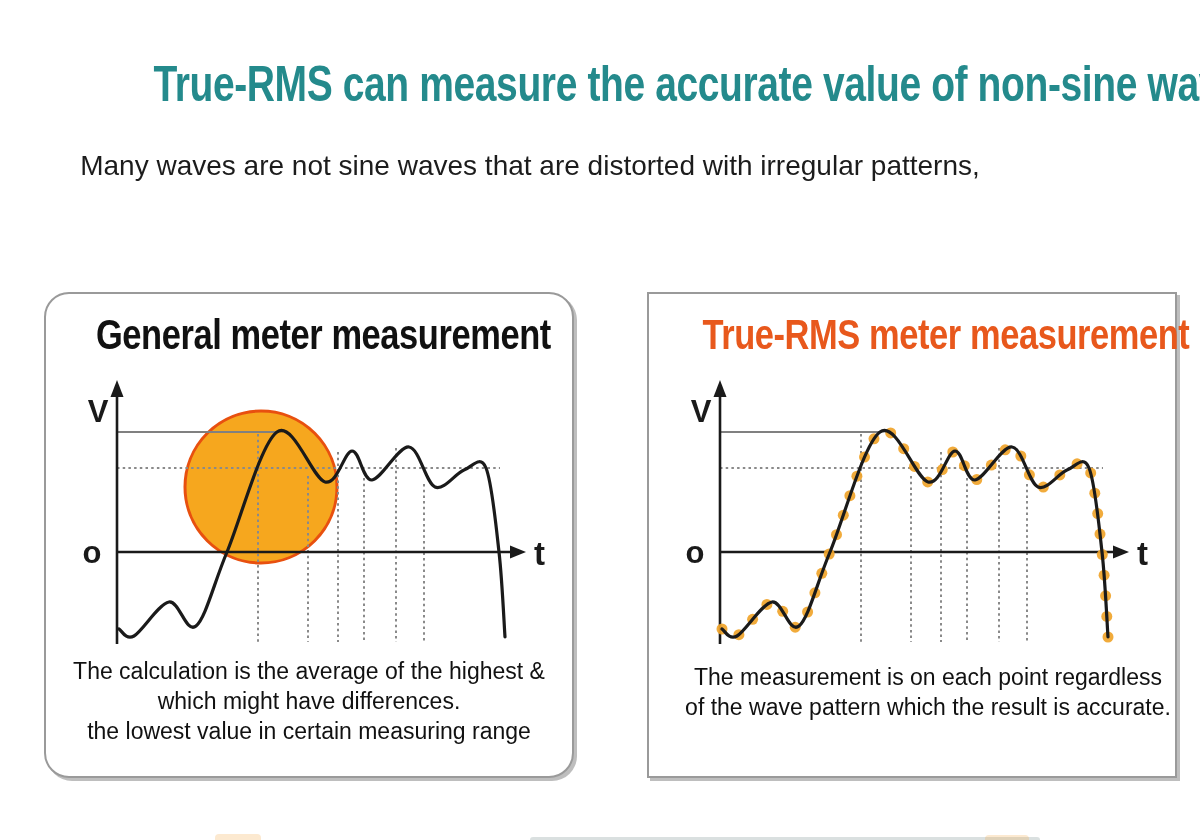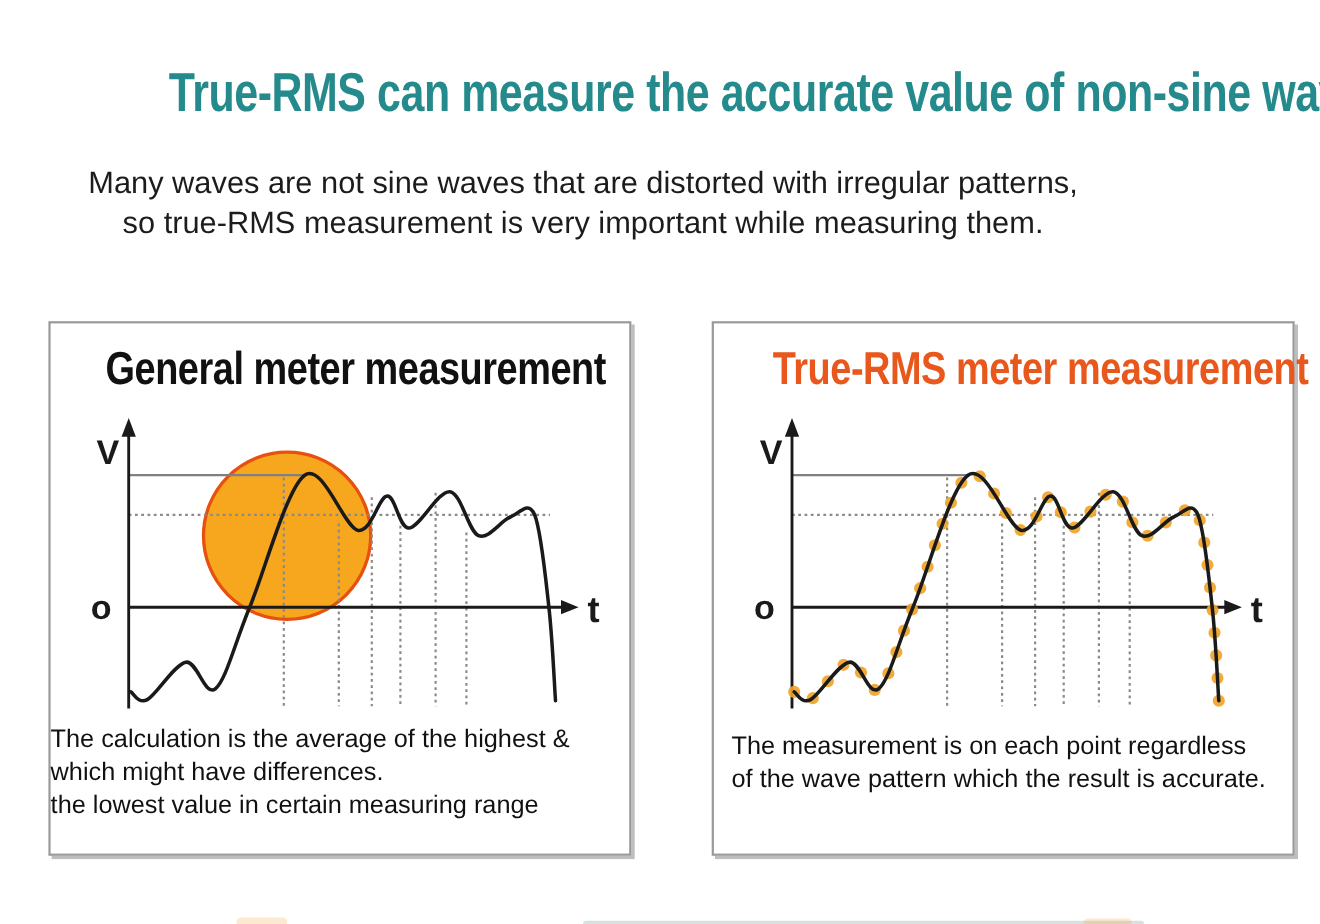--- a/index.html
+++ b/index.html
@@ -14,48 +14,47 @@
   .condensed-title{display:inline-block;transform:scaleX(0.82);transform-origin:50% 50%;
              white-space:nowrap;letter-spacing:-0.5px;}
 
   .subtitle{position:absolute;top:147px;left:0;width:1060px;text-align:center;
             font-size:28px;line-height:37px;color:#1c1c1c;}
 
   
   .panel{position:absolute;top:292px;width:530px;height:486px;box-sizing:border-box;
          background:#ffffff;border:2px solid #9a9a9a;
          box-shadow:3px 3px 0 rgba(110,110,110,0.45);}
-  .panel-left{left:44px;}
+  .panel-left{left:44px;border-radius:25px;}
   .panel-right{left:647px;}
   .panel-title{margin:0;position:absolute;top:18px;left:0;width:100%;text-align:center;
                font-size:42px;font-weight:700;line-height:46px;color:#111111;}
 
   .graph{position:absolute;top:80px;left:0;width:526px;height:280px;}
 
-  .caption{position:absolute;left:0;width:100%;text-align:left;
+  .caption{position:absolute;left:0;width:100%;text-align:center;
            font-size:23px;line-height:30px;color:#111111;}
   .caption-left{top:362px;}
   .caption-right{top:368px;padding-left:16px;}
 
   
   .bottom-hint{position:absolute;border-radius:4px 4px 0 0;}
   .hint-orange-1{left:215px;bottom:0;width:46px;height:6px;background:#f2a742;opacity:0.25;}
   .hint-dark{left:530px;bottom:0;width:510px;height:3px;background:#355;opacity:0.18;}
   .hint-orange-2{left:985px;bottom:0;width:44px;height:5px;background:#f2a742;opacity:0.25;}
 </style>
 </head>
 <body>
 
 <div class="page">
 
   <h1 class="main-heading"><span class="condensed" style="color: rgb(36, 138, 140);">True-RMS can measure the accurate value of non-sine wave</span></h1>
 
   <div class="subtitle">
     <div>Many waves are not sine waves that are distorted with irregular patterns,</div>
-    <div>so true-RMS measurement is very important while measuring them.</div>
   </div>
 
   <section class="panel panel-left">
     <h2 class="panel-title"><span class="condensed-title" style="color: rgb(17, 17, 17);">General meter measurement</span></h2>
     <svg id="graph0" class="graph" viewBox="0 0 526 280">
         <circle cx="215" cy="113" r="76" fill="#f6a71e" stroke="#e8500f" stroke-width="3"></circle>
         <line x1="71" y1="58" x2="230" y2="58" stroke="#808080" stroke-width="2"></line>
         <line x1="71" y1="94" x2="454" y2="94" stroke="#8a8a8a" stroke-width="2" stroke-dasharray="2.5,3.2"></line>
         <line x1="212" y1="60" x2="212" y2="268" stroke="#8a8a8a" stroke-width="2" stroke-dasharray="2.5,3.2"></line>
         <line x1="262" y1="102" x2="262" y2="268" stroke="#8a8a8a" stroke-width="2" stroke-dasharray="2.5,3.2"></line>

